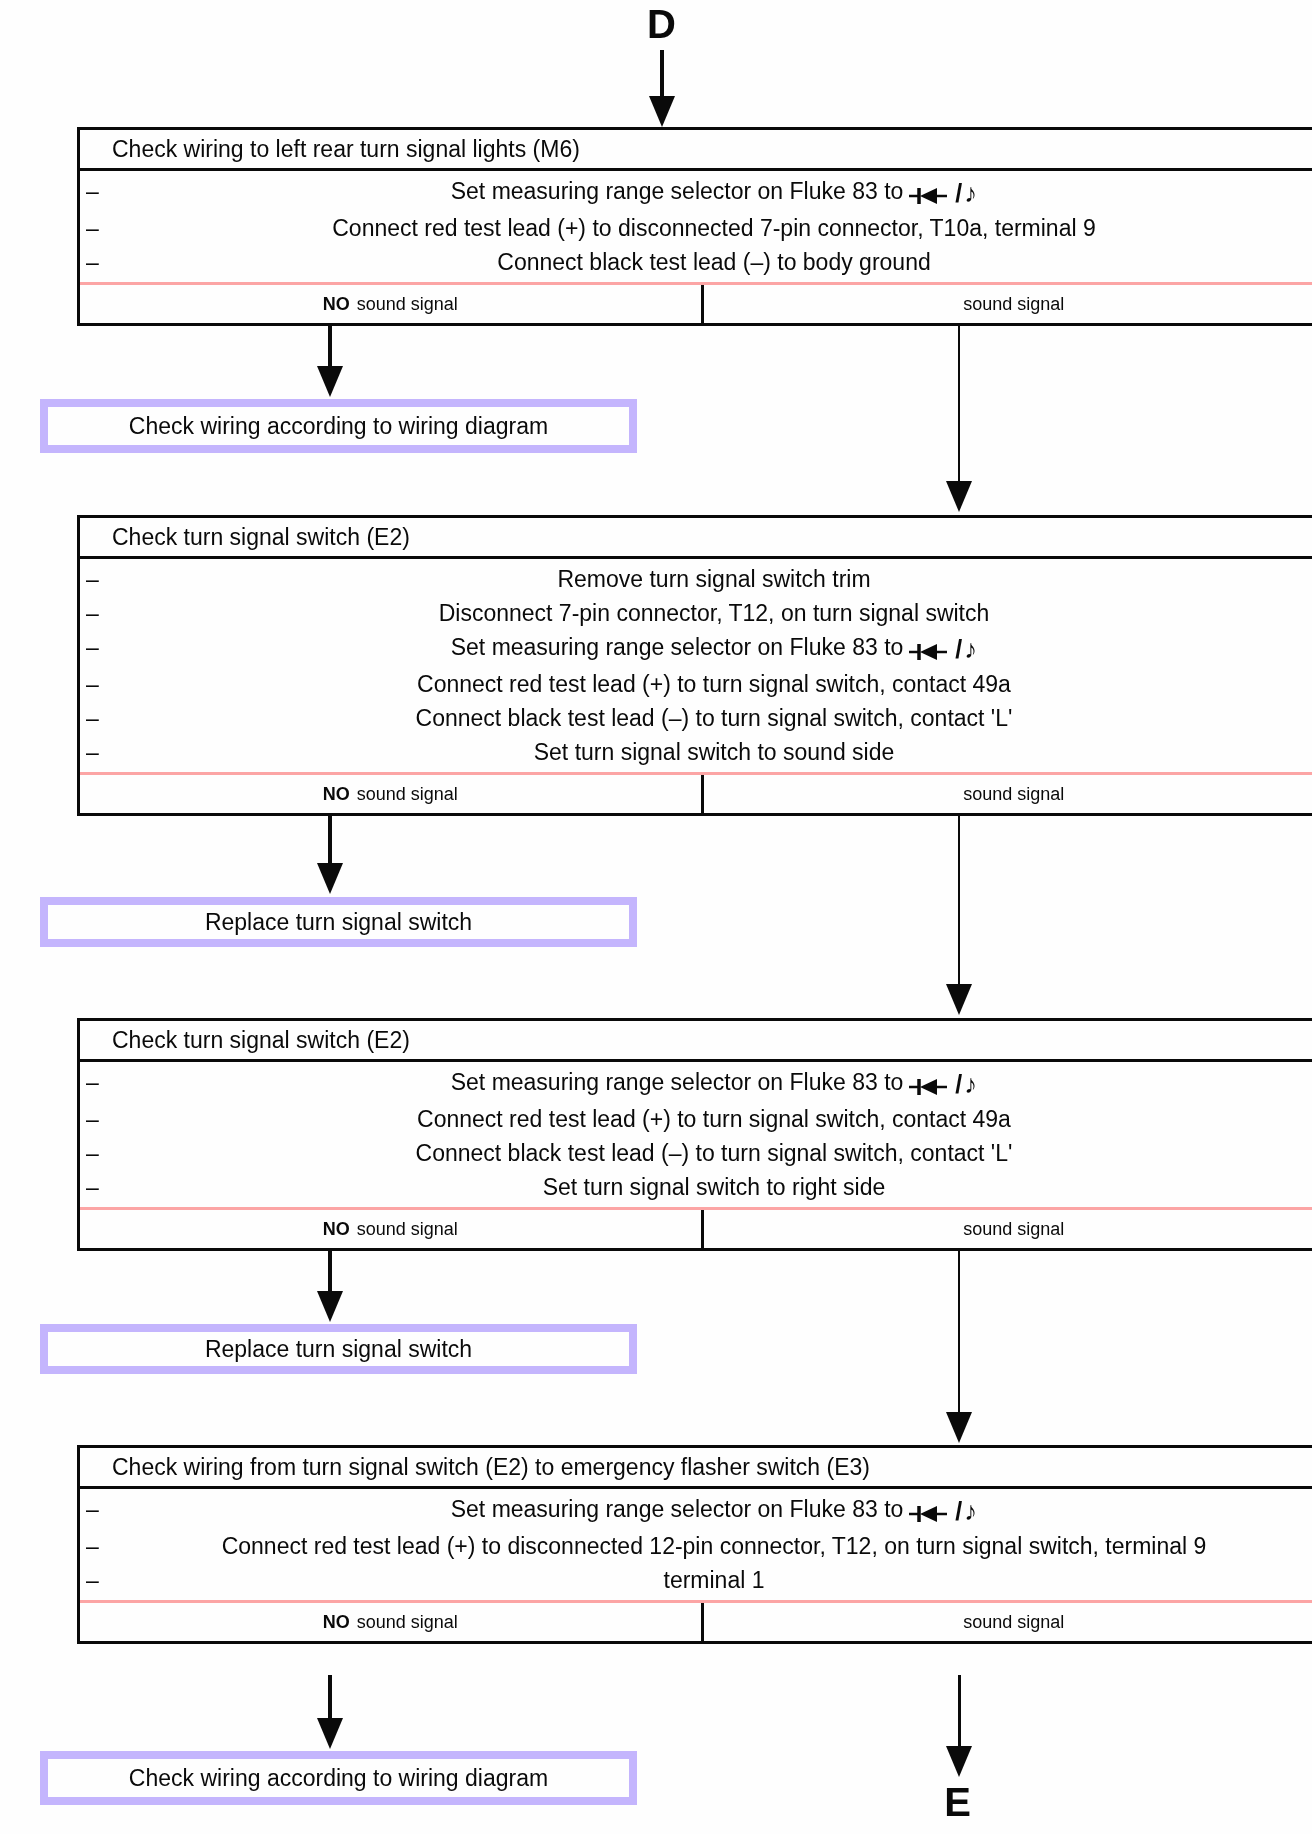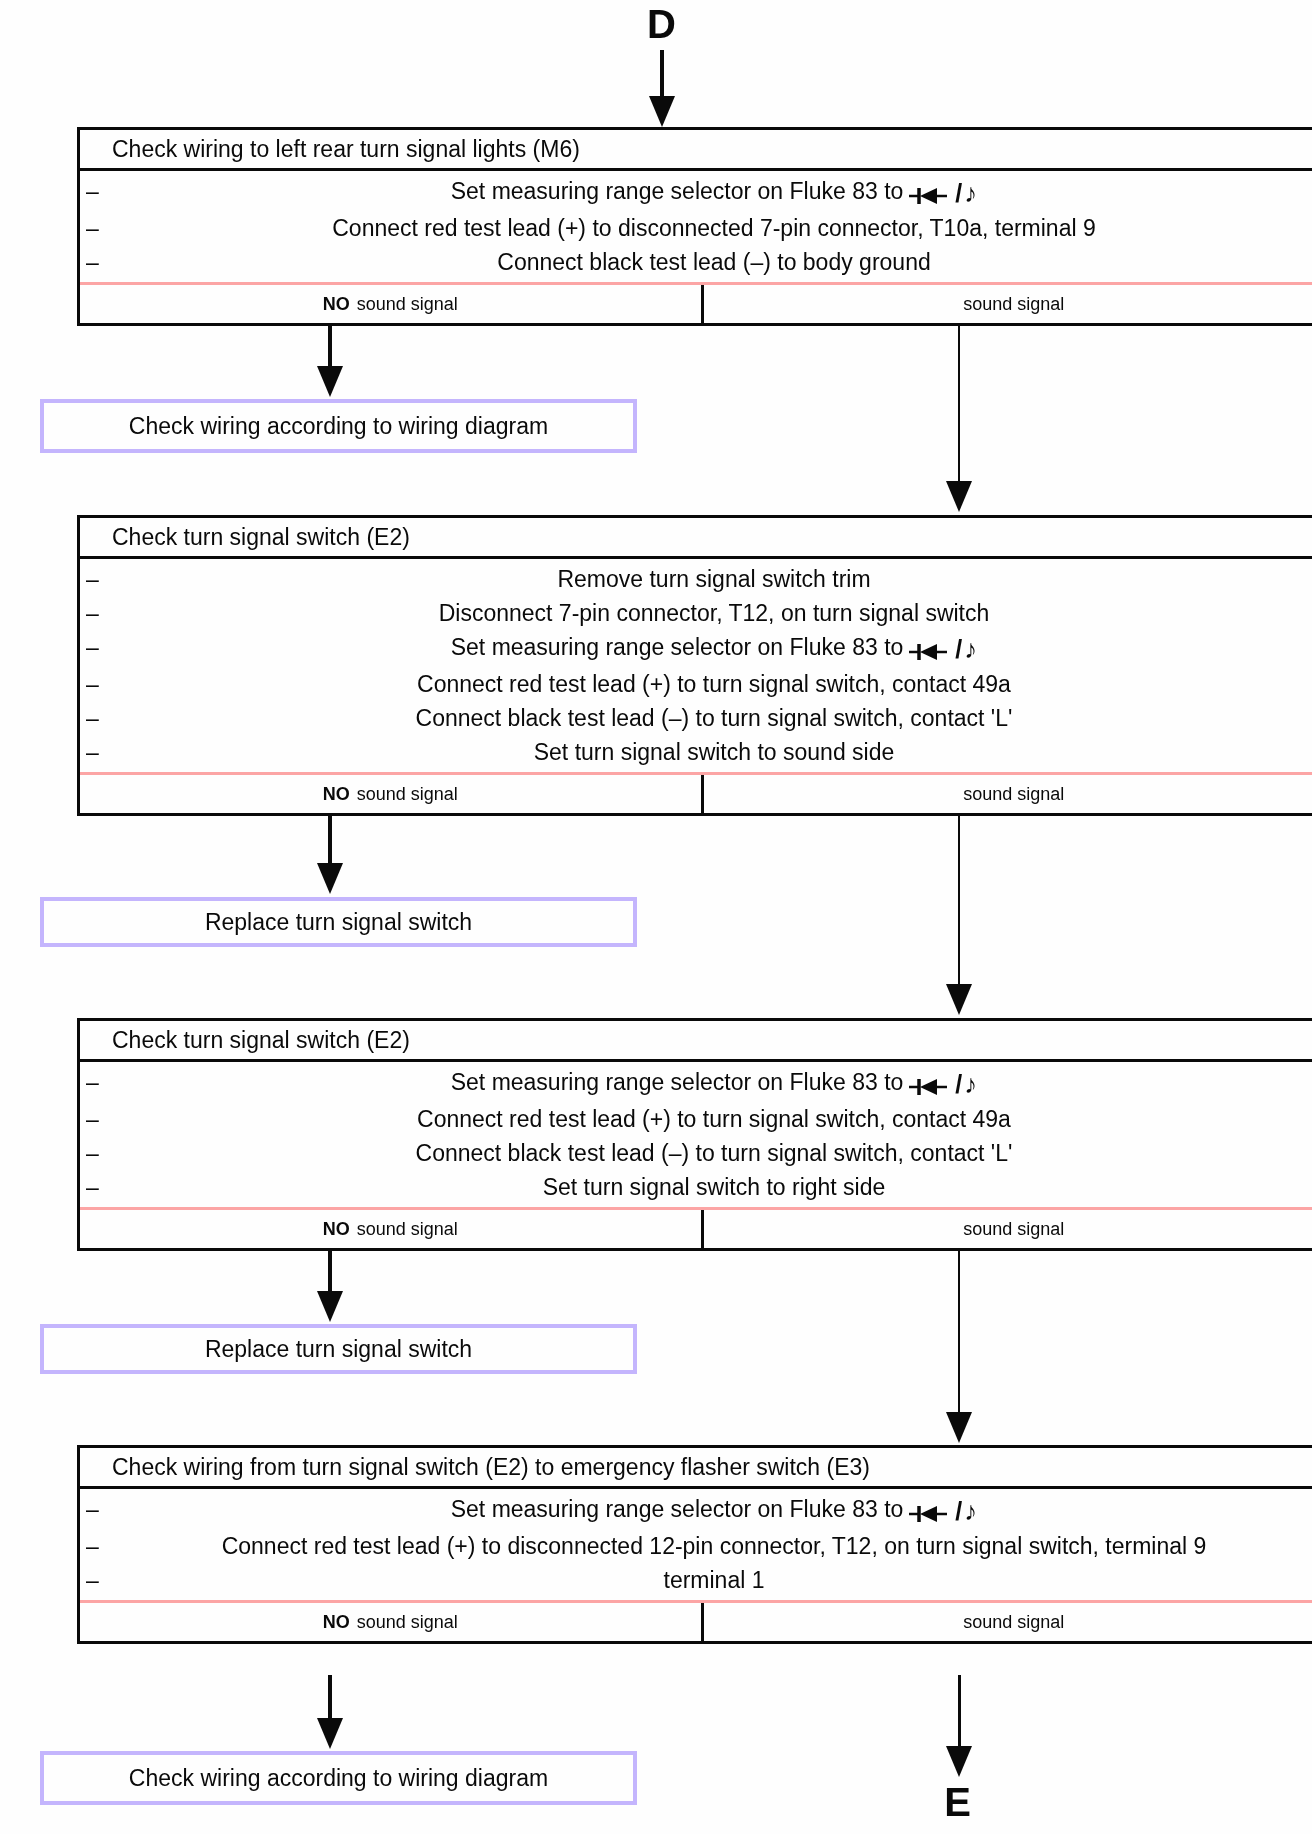--- a/index.html
+++ b/index.html
@@ -58,21 +58,21 @@
     font-size:18px;
     justify-content:flex-end;
   }
   .outcome{flex:1;text-align:center;white-space:nowrap;}
   .outcome-right{border-left:3px solid #0a0a0a;}
   .no-prefix{font-weight:bold;margin-right:7px;}
   
   .rbox{
     position:absolute;
     left:40px;width:597px;
-    border:4px solid #c4b5fd;
+    border:8px solid #c4b5fd;
     background:#fefefe;
     box-sizing:border-box;
     display:flex;align-items:center;justify-content:center;
     font-size:23px;
     white-space:nowrap;
   }
 </style>
 </head>
 <body>
 

